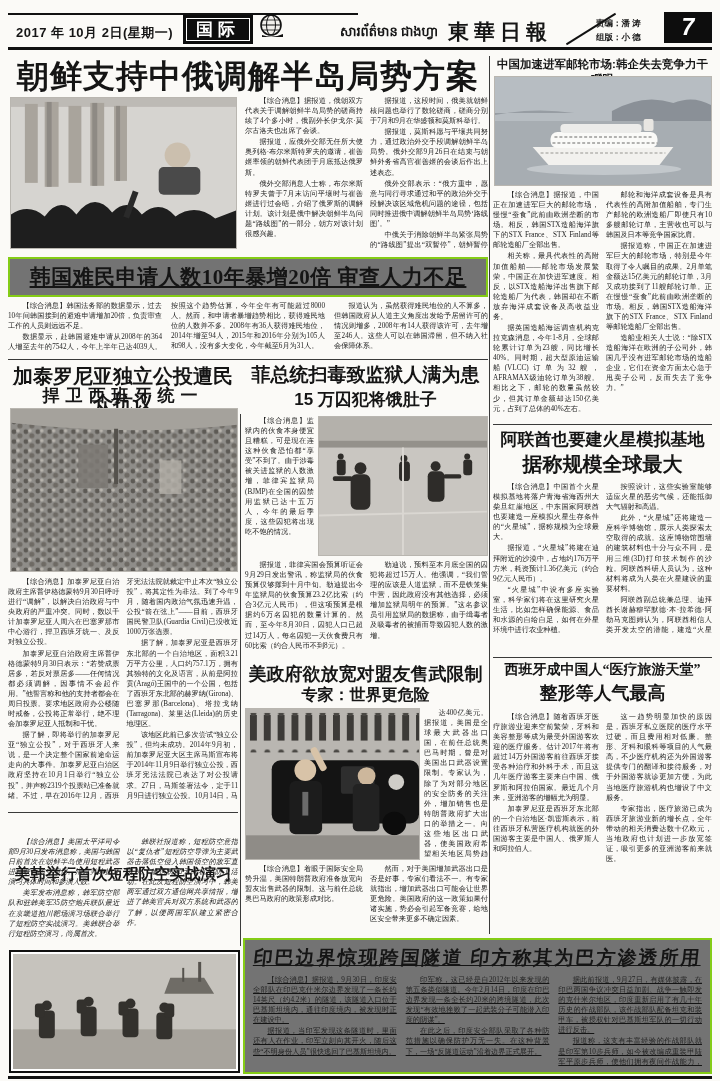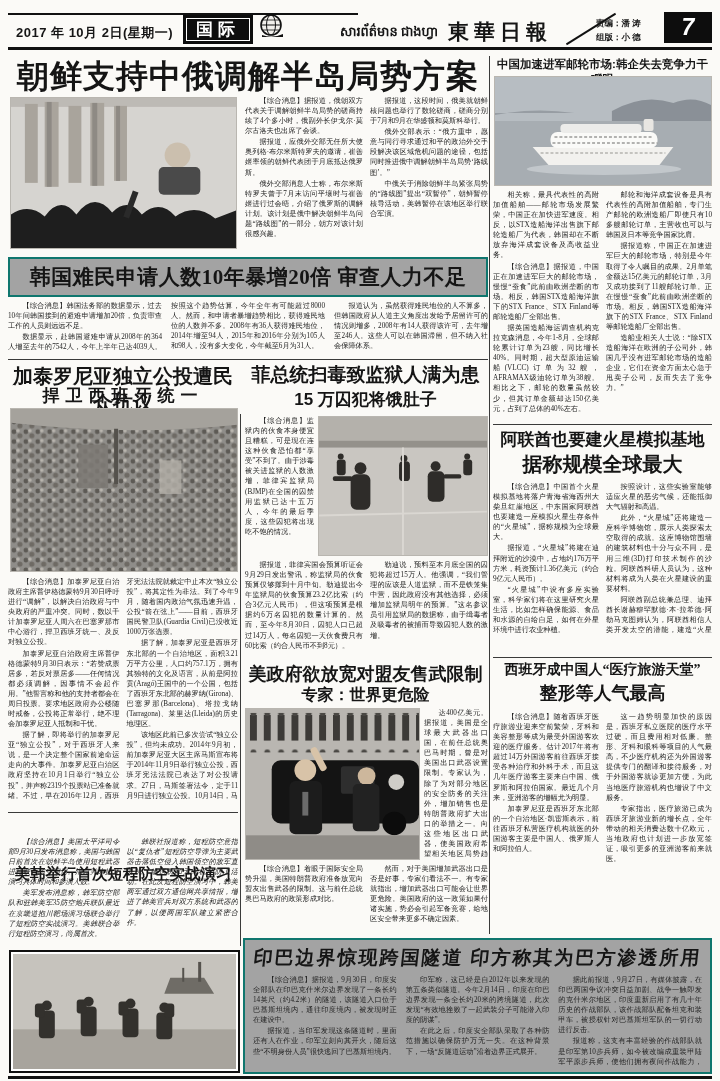--- a/index.html
+++ b/index.html
@@ -16,21 +16,21 @@
   .serif { font-family:"Liberation Serif", serif; }
   .heavy { font-weight:900; }
   .center { text-align:center; }
   .body-text { font-size:7.2px; line-height:1.4; text-align:justify; overflow:hidden; color:#222; }
   .body-text p { text-indent:2em; margin:0 0 1px 0; }
   .cols-2 { column-count:2; column-gap:7px; }
   .cols-3 { column-count:3; column-gap:9px; }
   .photo { overflow:hidden; border:1px solid #b9b6b0; background:#cfccc7; }
   .photo svg { display:block; width:100%; height:100%; }
   .framed { border:2px solid #111; background:#fff; padding:2px; }
-  .boxed { border:2px solid #0f766e; background:#a3a3a3; }
+  .boxed { border:2px solid #84cc16; background:#737373;text-decoration:underline; }
   .kicker-box {
     background:#0d0d0d; color:#fff; display:flex; align-items:center; justify-content:center;
     box-shadow: inset 0 0 0 3px #0d0d0d, inset 0 0 0 4px #fff;
   }
   .pageno-box { background:#0d0d0d; color:#fff; display:flex; align-items:center; justify-content:center; }
   .masthead-cn { letter-spacing:5px; }
   .script-head { transform:skewX(-6deg); letter-spacing:2px; }
 </style>
 </head>
 <body>
@@ -92,20 +92,21 @@
       <path d="M0,152 L0,118 Q18,106 34,120 Q50,98 66,118 Q84,94 102,116 Q118,100 132,118 Q150,102 166,120 Q186,106 206,122 L227,114 L227,152 Z" fill="#1e1e1e"></path>
       <rect x="118" y="94" width="6" height="28" fill="#2a2a2a" transform="rotate(20 121 108)"></rect>
     </svg>
   </div>
 
   <div class="abs body-text cols-2" style="left:245px;top:96px;width:243px;height:158px;">
       <p>【综合消息】据报道，俄朝双方代表关于调解朝鲜半岛局势的磋商持续了4个多小时，俄副外长伊戈尔·莫尔古洛夫也出席了会谈。</p>
       <p>据报道，应俄外交部无任所大使奥列格·布尔米斯特罗夫的邀请，崔善姬率领的朝鲜代表团于月底抵达俄罗斯。</p>
       <p>俄外交部消息人士称，布尔米斯特罗夫曾于7月末访问平壤时与崔善姬进行过会晤，介绍了俄罗斯的调解计划。该计划是俄中解决朝鲜半岛问题“路线图”的一部分，朝方对该计划很感兴趣。</p>
       <p>据报道，这段时间，俄美就朝鲜核问题也举行了数轮磋商，磋商分别于7月和9月在华盛顿和莫斯科举行。</p>
+      <p>据报道，莫斯科愿与平壤共同努力，通过政治外交手段调解朝鲜半岛局势。俄外交部9月26日在结束与朝鲜外务省高官崔善姬的会谈后作出上述表态。</p>
       <p>俄外交部表示：“俄方重申，愿意与同行寻求通过和平的政治外交手段解决该区域危机问题的途径，包括同时推进俄中调解朝鲜半岛局势‘路线图’。”</p>
       <p>中俄关于消除朝鲜半岛紧张局势的“路线图”提出“双暂停”，朝鲜暂停核导活动，美韩暂停在该地区举行联合军演。</p>
     </div>
 
   <div class="abs boxed" style="left:8px;top:257px;width:480px;height:40px;display:flex;align-items:center;justify-content:center;">
     <div class="serif heavy" style="font-size:21px;letter-spacing:0.5px;">韩国难民申请人数10年暴增20倍 审查人力不足</div>
   </div>
   <div class="abs body-text cols-3" style="left:8px;top:301px;width:480px;height:57px;">
       <p>【综合消息】韩国法务部的数据显示，过去10年间韩国接到的避难申请增加20倍，负责审查工作的人员则远远不足。</p>
       <p>数据显示，赴韩国避难申请从2008年的364人增至去年的7542人，今年上半年已达4039人。按照这个趋势估算，今年全年有可能超过8000人。然而，和申请者暴增趋势相比，获得难民地位的人数并不多。2008年有36人获得难民地位，2014年增至94人，2015年和2016年分别为105人和98人，没有多大变化，今年截至6月为31人。</p>
@@ -267,22 +268,22 @@
       <rect x="56" y="55" width="108" height="16" rx="7" fill="#fafaf8"></rect>
       <rect x="66" y="47" width="82" height="9" rx="4" fill="#ececea"></rect>
       <rect x="150" y="42" width="10" height="12" rx="2" fill="#e8e6e2"></rect>
       <line x1="60" y1="60" x2="160" y2="60" stroke="#9a9a98" stroke-width="1.5" stroke-dasharray="3 2"></line>
       <line x1="58" y1="66" x2="164" y2="66" stroke="#9a9a98" stroke-width="1.5" stroke-dasharray="3 2"></line>
       <line x1="46" y1="76" x2="172" y2="76" stroke="#b5b4b0" stroke-width="1.5" stroke-dasharray="3 2"></line>
     </svg>
   </div>
 
   <div class="abs body-text cols-2" style="left:493px;top:190px;width:219px;height:230px;">
+      <p>【综合消息】据报道，中国正在加速进军巨大的邮轮市场，慢慢“蚕食”此前由欧洲垄断的市场。相反，韩国STX造船海洋旗下的STX France、STX Finland等邮轮造船厂全部出售。</p>
       <p>相关称，最具代表性的高附加值船舶——邮轮市场发展繁荣，中国正在加快进军速度。相反，以STX造船海洋出售旗下邮轮造船厂为代表，韩国却在不断放弃海洋成套设备及高收益业务。</p>
-      <p>【综合消息】据报道，中国正在加速进军巨大的邮轮市场，慢慢“蚕食”此前由欧洲垄断的市场。相反，韩国STX造船海洋旗下的STX France、STX Finland等邮轮造船厂全部出售。</p>
       <p>据英国造船海运调查机构克拉克森消息，今年1-8月，全球邮轮累计订单为23艘，同比增长40%。同时期，超大型原油运输船(VLCC)订单为32艘，AFRAMAX级油轮订单为38艘。相比之下，邮轮的数量虽然较少，但其订单金额却达150亿美元，占到了总体的40%左右。</p>
       <p>邮轮和海洋成套设备是具有代表性的高附加值船舶，专门生产邮轮的欧洲造船厂即使只有10多艘邮轮订单，主营收也可以与韩国及日本等竞争国家比肩。</p>
       <p>据报道称，中国正在加速进军巨大的邮轮市场，特别是今年取得了令人瞩目的成果。2月单笔金额达15亿美元的邮轮订单，3月又成功接到了11艘邮轮订单。正在慢慢“蚕食”此前由欧洲垄断的市场。相反，韩国STX造船海洋旗下的STX France、STX Finland等邮轮造船厂全部出售。</p>
       <p>造船业相关人士说：“除STX造船海洋在欧洲的子公司外，韩国几乎没有进军邮轮市场的造船企业，它们在资金方面太心急于甩卖子公司，反而失去了竞争力。”</p>
     </div>
 
   <div class="abs hairline" style="left:493px;top:424px;width:219px;height:1px;"></div>
   <div class="abs serif heavy center" style="left:493px;top:428px;width:219px;font-size:17px;">阿联酋也要建火星模拟基地</div>
   <div class="abs sans heavy center" style="left:493px;top:451px;width:219px;font-size:20px;">据称规模全球最大</div>
   <div class="abs body-text cols-2" style="left:493px;top:482px;width:219px;height:172px;">

